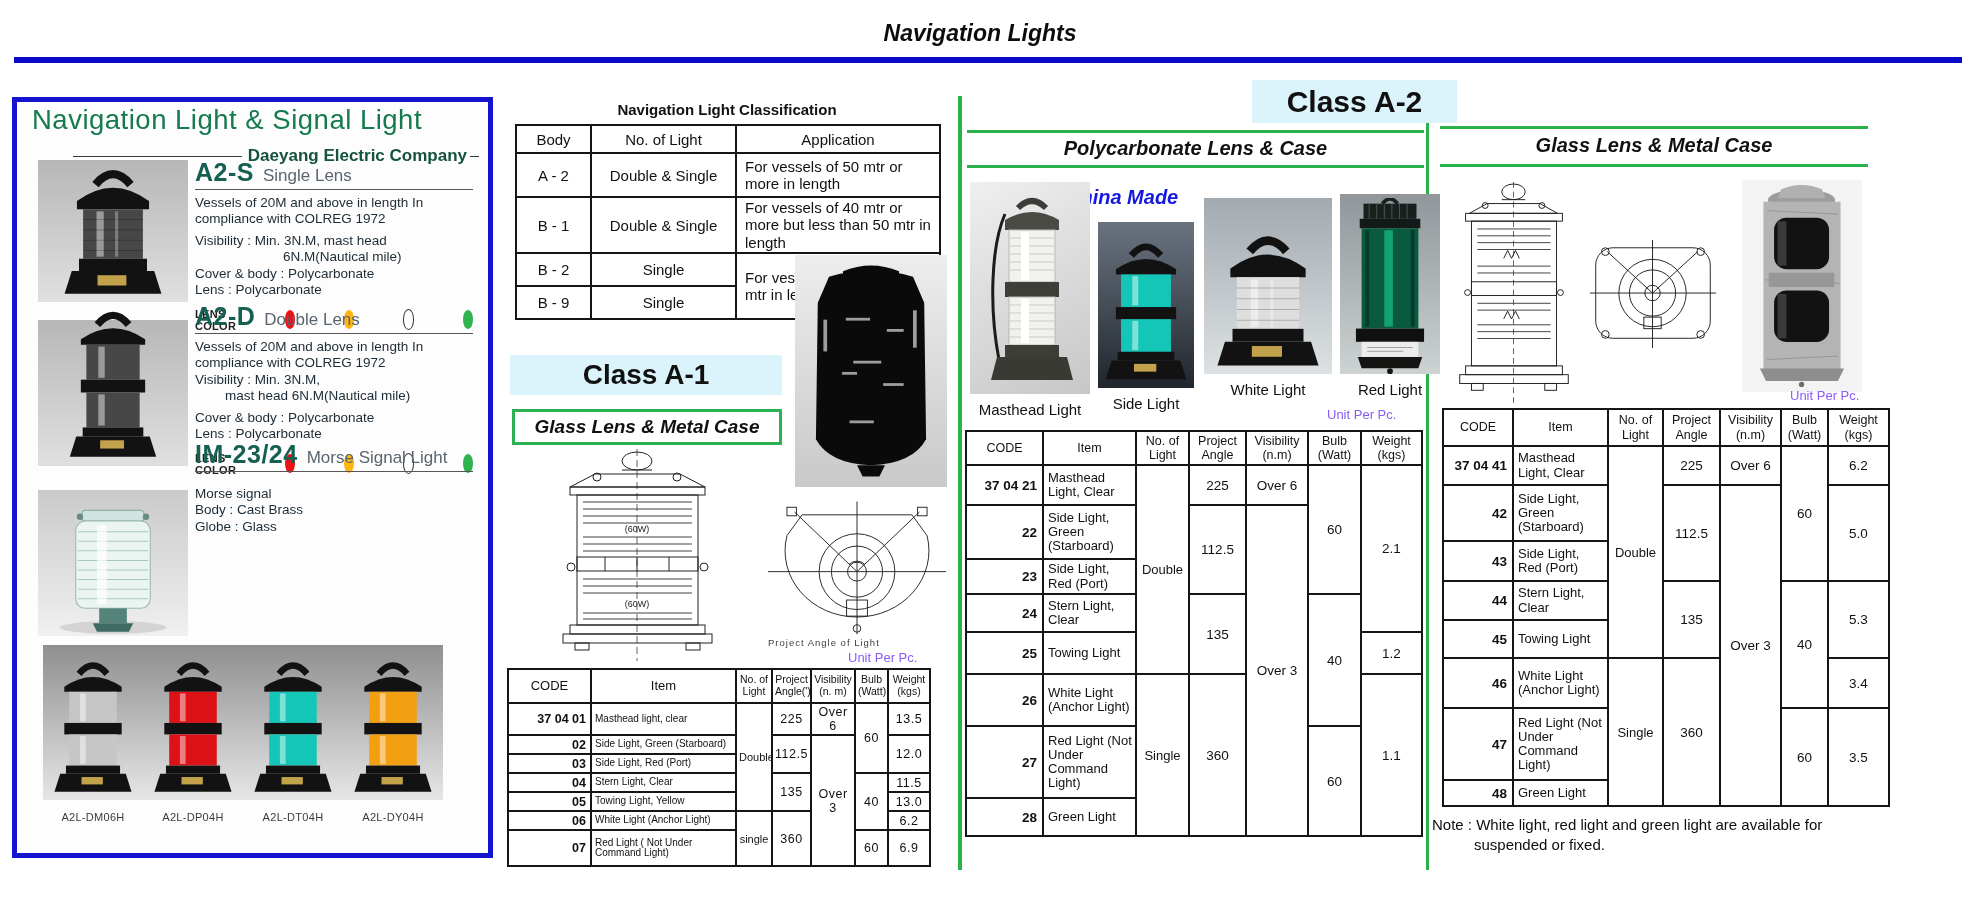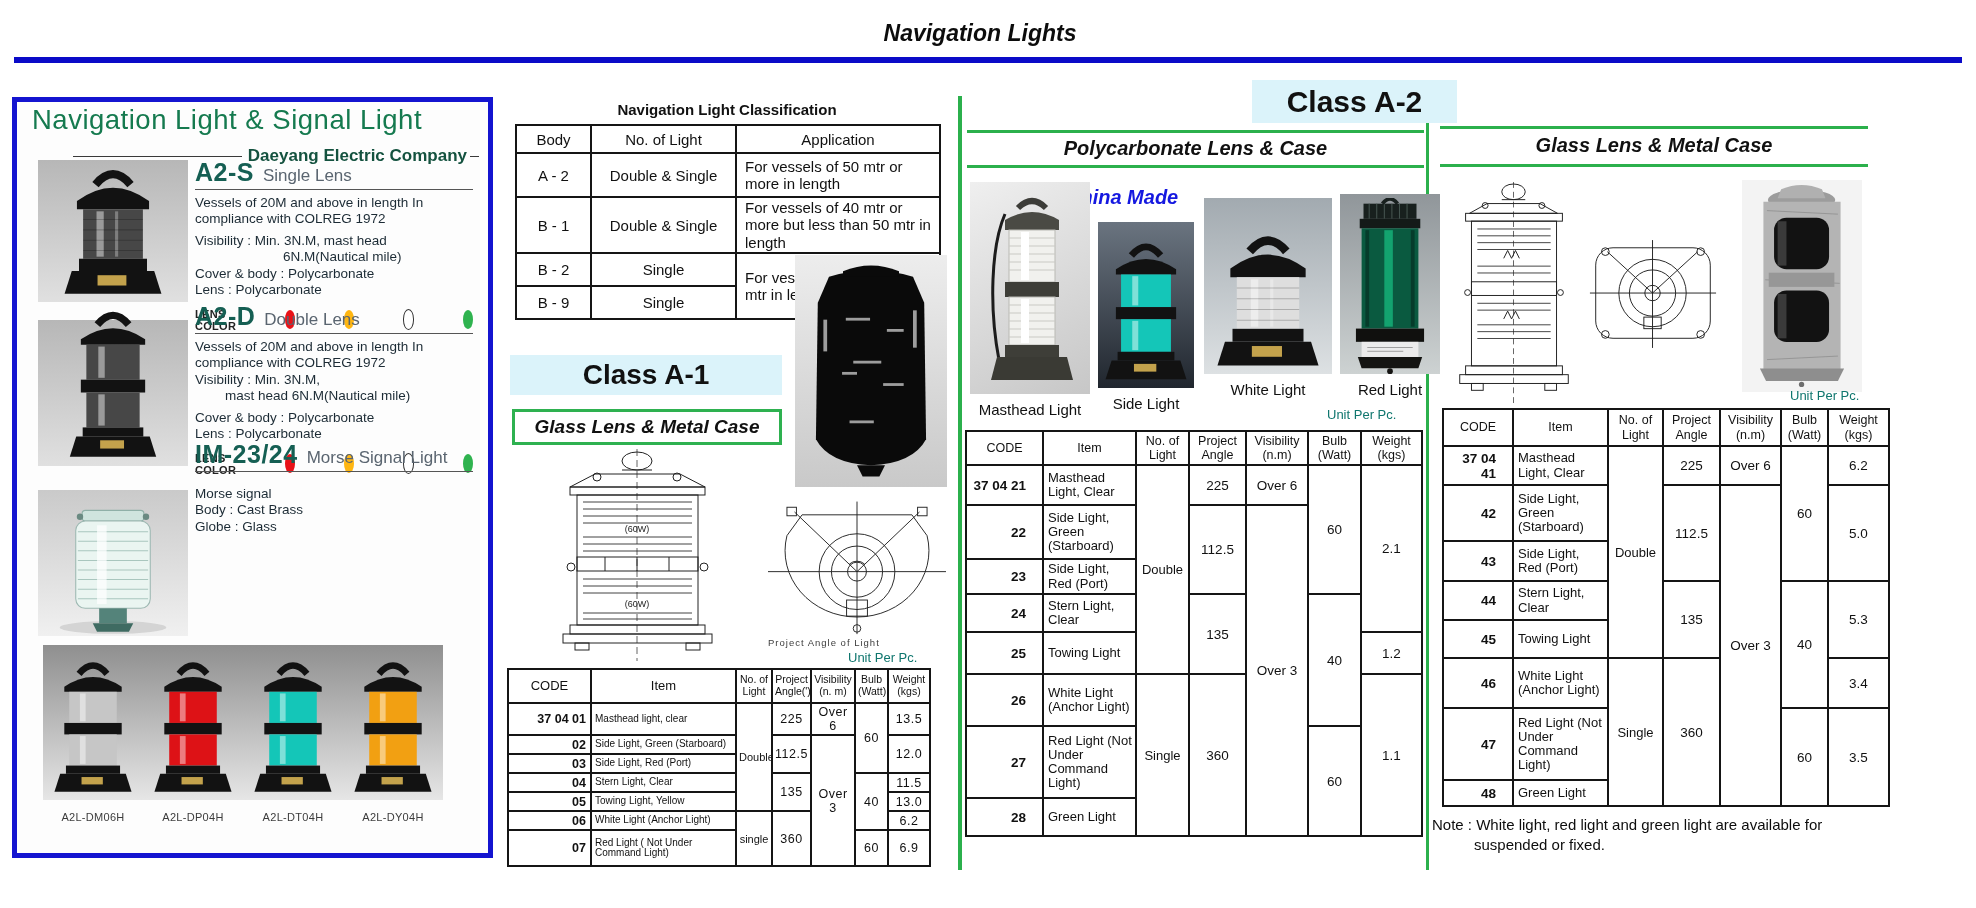--- a/index.html
+++ b/index.html
@@ -59,21 +59,21 @@
   .tbl-cls th{font-size:15px;font-weight:600;}
   .tbl-cls .app{text-align:left;padding-left:8px;line-height:1.15;}
 
   
   .a1-badge{position:absolute;left:510px;top:355px;width:272px;height:40px;background:#dbf3fa;display:flex;align-items:center;justify-content:center;font-size:28px;font-weight:bold;}
   .a1-case{position:absolute;left:512px;top:409px;width:264px;height:30px;border:3px solid #2eb150;display:flex;align-items:center;justify-content:center;font-size:19px;font-weight:bold;font-style:italic;}
   .a1-front{position:absolute;left:535px;top:447px;}
   .a1-photo{position:absolute;left:795px;top:255px;width:152px;height:232px;background:linear-gradient(#ededed,#c9c9c9);display:flex;align-items:center;justify-content:center;}
   .a1-top{position:absolute;left:762px;top:494px;}
   .a1-caption{position:absolute;left:768px;top:637px;width:182px;font-size:9.5px;letter-spacing:1px;color:#3d3d3d;}
-  .unit-label{position:absolute;font-size:13px;color:#0f766e;}
+  .unit-label{position:absolute;font-size:13px;color:#8b5cf6;}
   .tbl-a1{position:absolute;left:507px;top:668px;width:422px;}
   .tbl-a1 th{font-size:10.5px;line-height:1.1;}
   .tbl-a1 th.big{font-size:13px;}
   .tbl-a1 .code{text-align:right;font-weight:bold;font-size:12.5px;padding-right:4px;}
   .tbl-a1 .item{text-align:left;font-size:10px;line-height:1.05;padding-left:3px;}
   .tbl-a1 .num{font-size:12.5px;letter-spacing:.5px;}
   .tbl-a1 .word{font-size:11px;}
 
   
   .vline{position:absolute;top:96px;height:774px;background:#2bb04c;}
@@ -82,21 +82,21 @@
   
   .a2-badge{position:absolute;left:1252px;top:80px;width:205px;height:43px;background:#dbf3fa;display:flex;align-items:center;justify-content:center;font-size:30px;font-weight:bold;}
   .sec-head{position:absolute;text-align:center;font-size:20px;font-weight:bold;font-style:italic;}
   .china{position:absolute;left:1066px;top:186px;font-size:20px;font-weight:bold;font-style:italic;color:#1518e0;}
   .pfig{position:absolute;margin:0;text-align:center;}
   .pimg{display:flex;align-items:flex-end;justify-content:center;}
   .pfig figcaption{font-size:15px;color:#111;margin-top:7px;}
 
   .tbl-a2{font-size:13px;}
   .tbl-a2 th{font-size:12.5px;line-height:1.15;}
-  .tbl-a2 .code{text-align:right;font-weight:bold;font-size:13.5px;padding-right:16px;}
+  .tbl-a2 .code{text-align:right;font-weight:bold;font-size:13.5px;padding-right:5px;}
   .tbl-a2 .item{text-align:left;font-size:13px;line-height:1.08;padding-left:4px;}
   .tbl-a2 .num{font-size:13.5px;}
   .note{position:absolute;left:1432px;top:815px;width:470px;font-size:15px;line-height:1.35;color:#0d0d0d;}
   .note .n2{padding-left:42px;}
 
   
   .draw{stroke:#222;fill:none;stroke-width:1;}
   .gl-front{position:absolute;left:1448px;top:180px;}
   .gl-top{position:absolute;left:1588px;top:235px;}
   .gl-photo{position:absolute;left:1742px;top:180px;width:120px;height:212px;background:#f3f3f3;display:flex;align-items:center;justify-content:center;}

